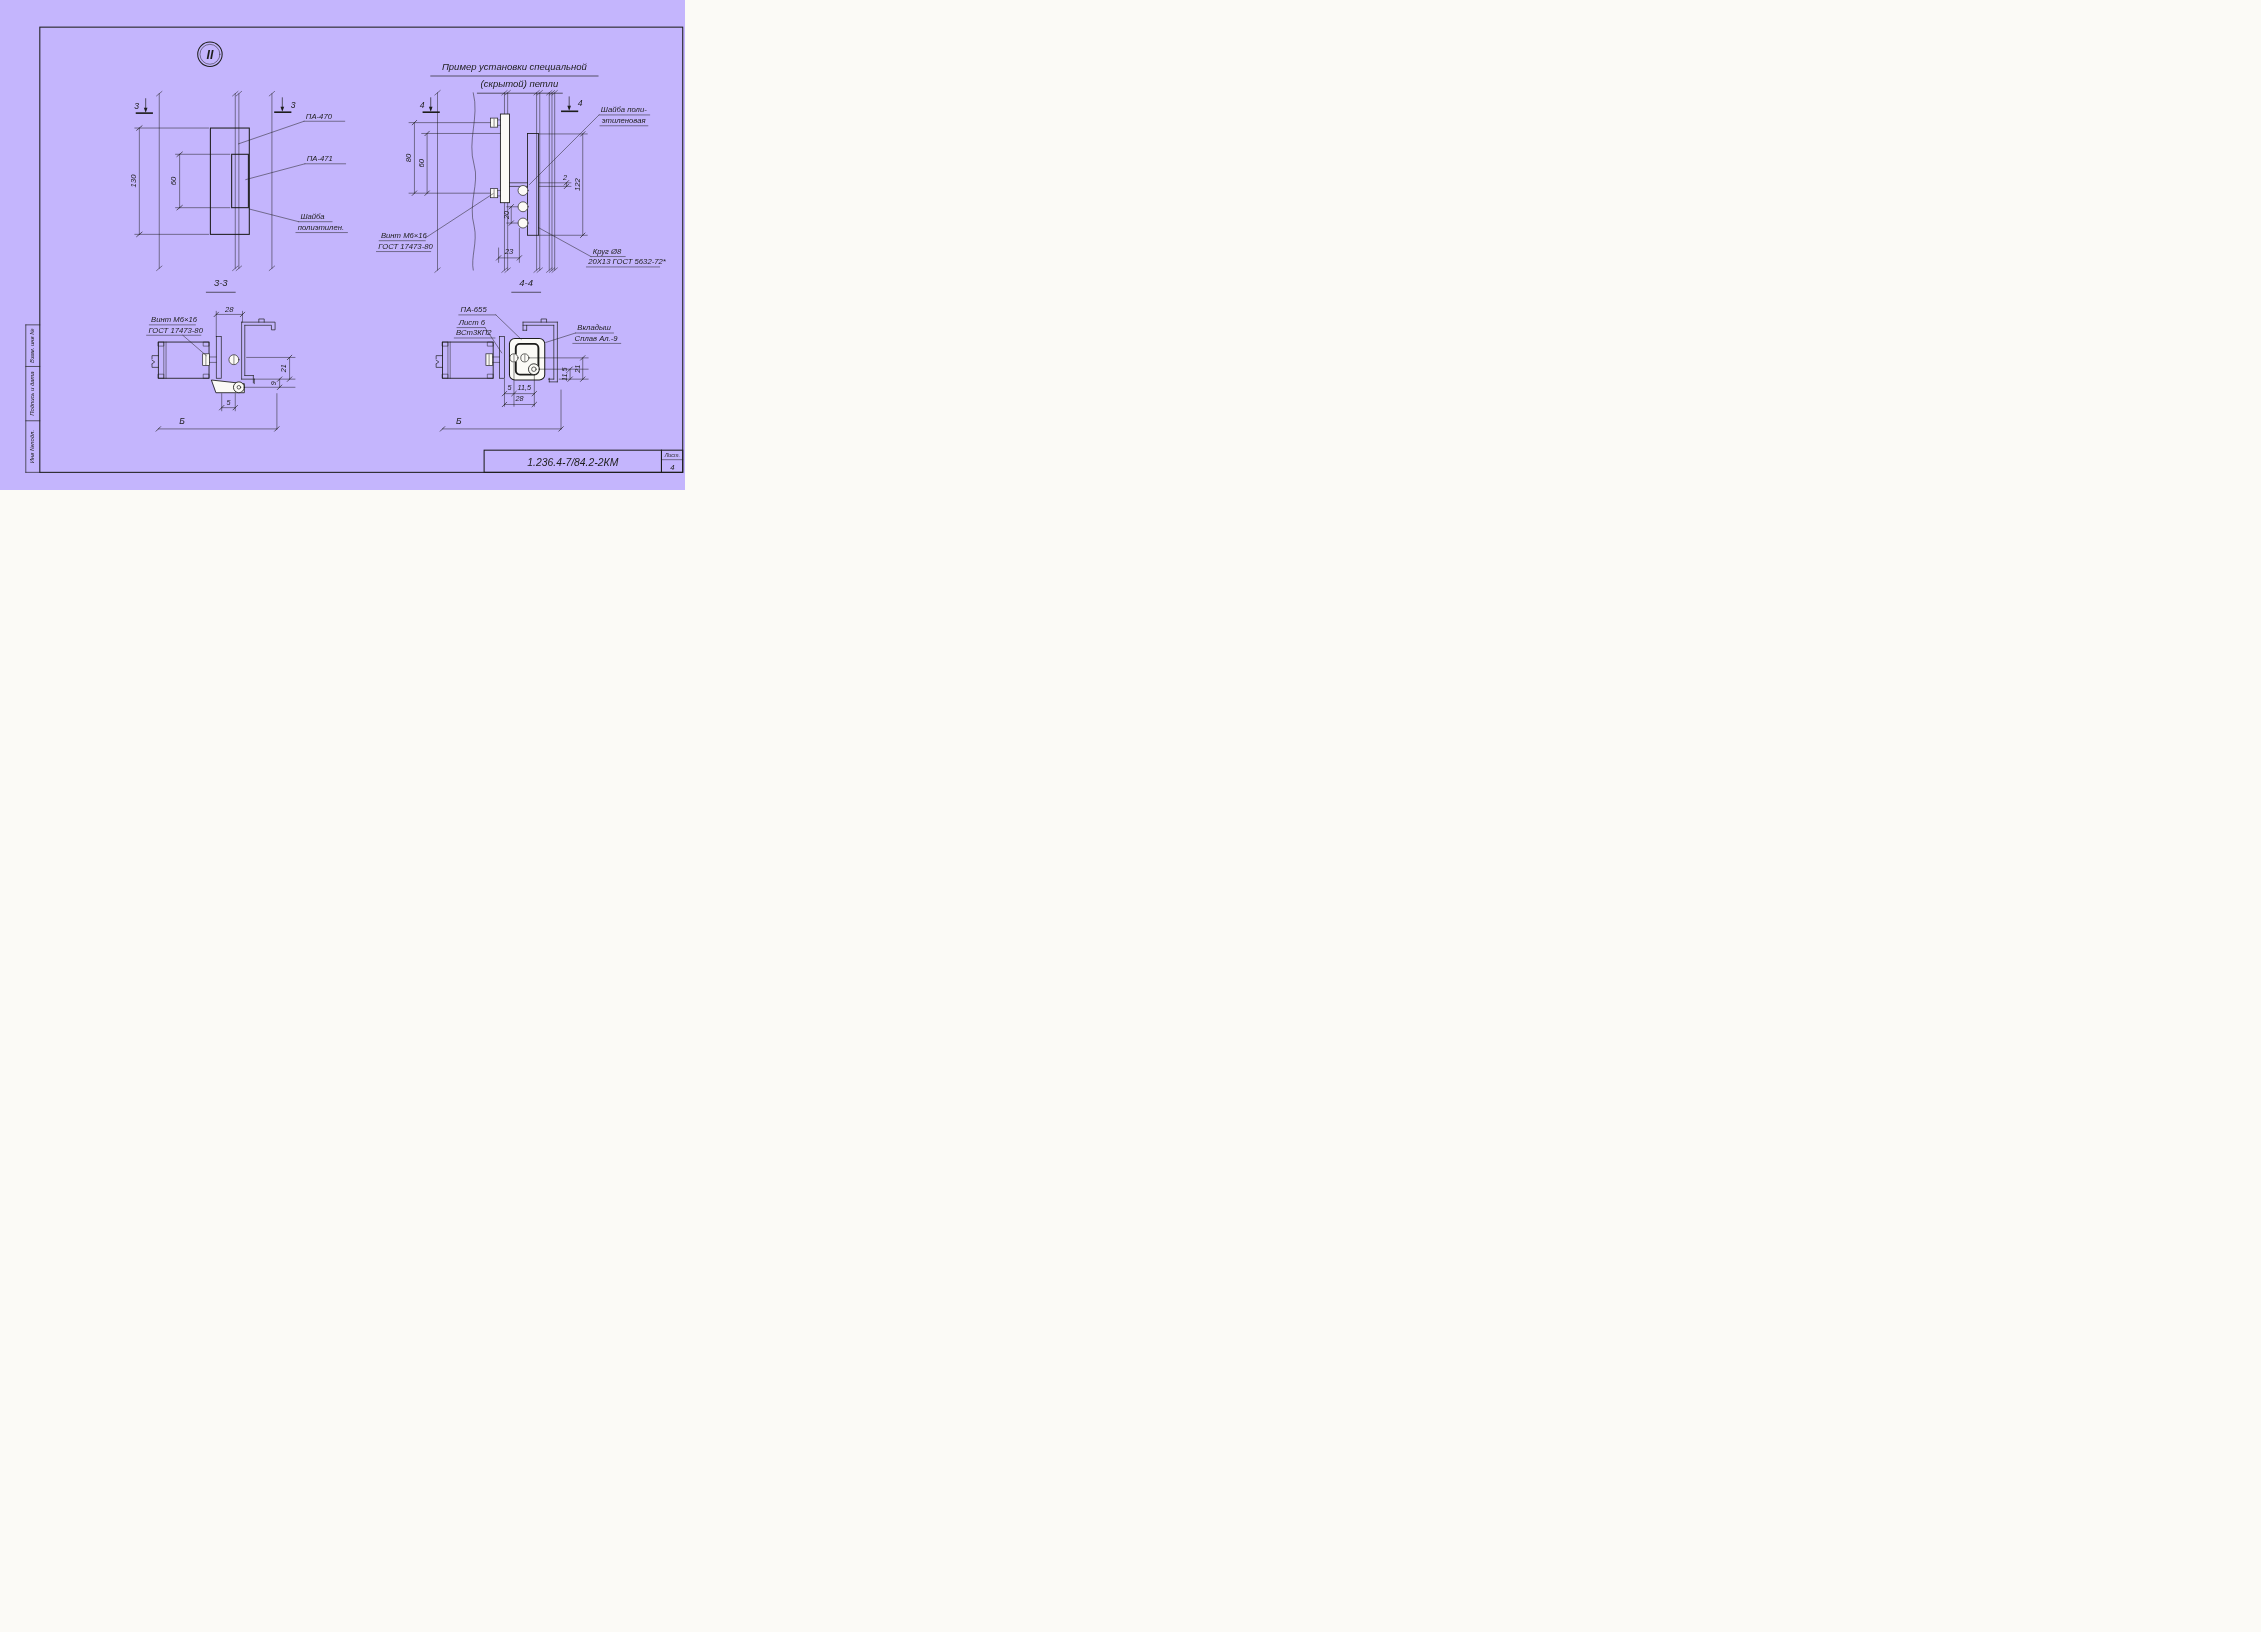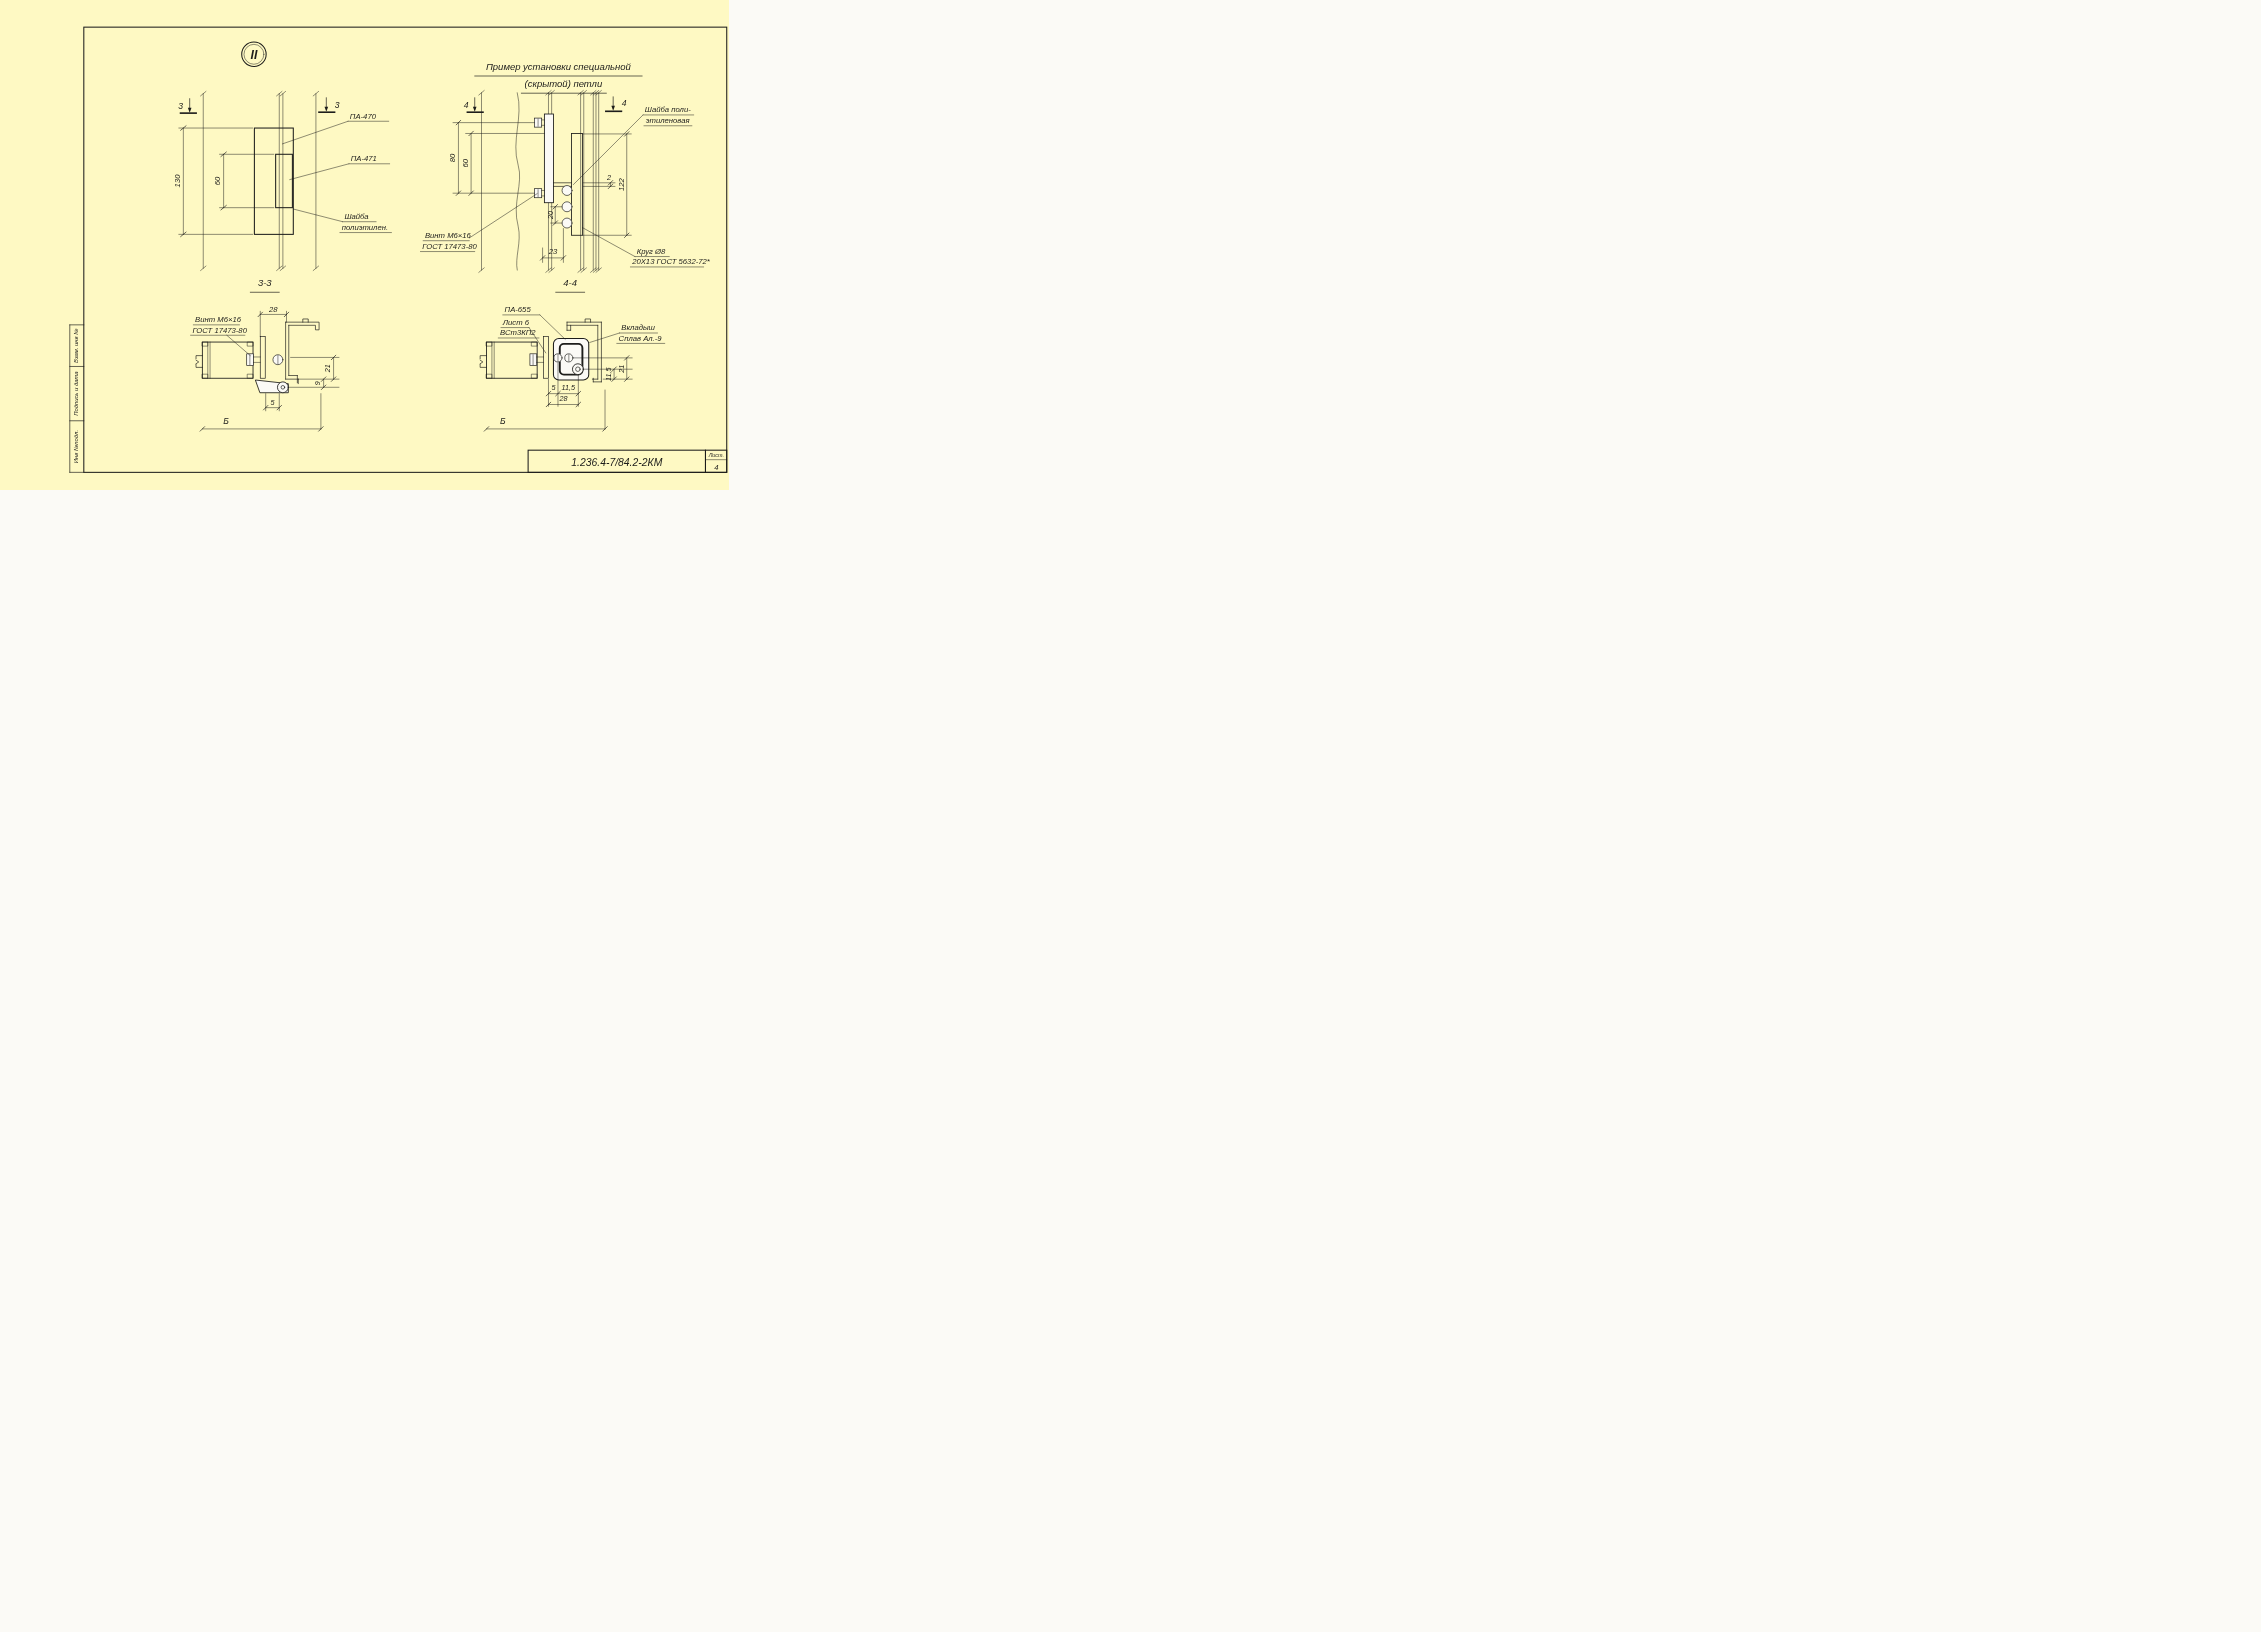--- a/index.html
+++ b/index.html
@@ -1,16 +1,16 @@
 <!DOCTYPE html>
 <html style="font-size:7.2px"><head>
 <meta charset="utf-8">
 <style>
   html,body{margin:0;padding:0;background:#fbfaf6;}
-  .page{width:685px;height:490px;position:relative;background:#fef9c3;padding-left:44px;}
+  .page{width:685px;height:490px;position:relative;background:#c4b5fd;}
   svg{display:block;}
   .t{font-family:"Liberation Sans","DejaVu Sans",sans-serif;font-style:italic;fill:#1d1d1b;}
   .s11{font-size:12px}.s13{font-size:13px}.s14{font-size:15px}.s16{font-size:16px}
   .s17{font-size:17px}.s19{font-size:19px}.s21{font-size:21px}.s23{font-size:23px}
   .s27{font-size:27px;font-weight:bold}
   .mid{text-anchor:middle}
   .ln{stroke:#1d1d1b;fill:none;stroke-width:1.1;stroke-linecap:round}
   .ln14{stroke:#1d1d1b;fill:none;stroke-width:1.5;stroke-linecap:round}
   .ln18{stroke:#1d1d1b;fill:none;stroke-width:1.9;stroke-linecap:round}
   .ln22{stroke:#1d1d1b;fill:none;stroke-width:2.3;stroke-linecap:round}

